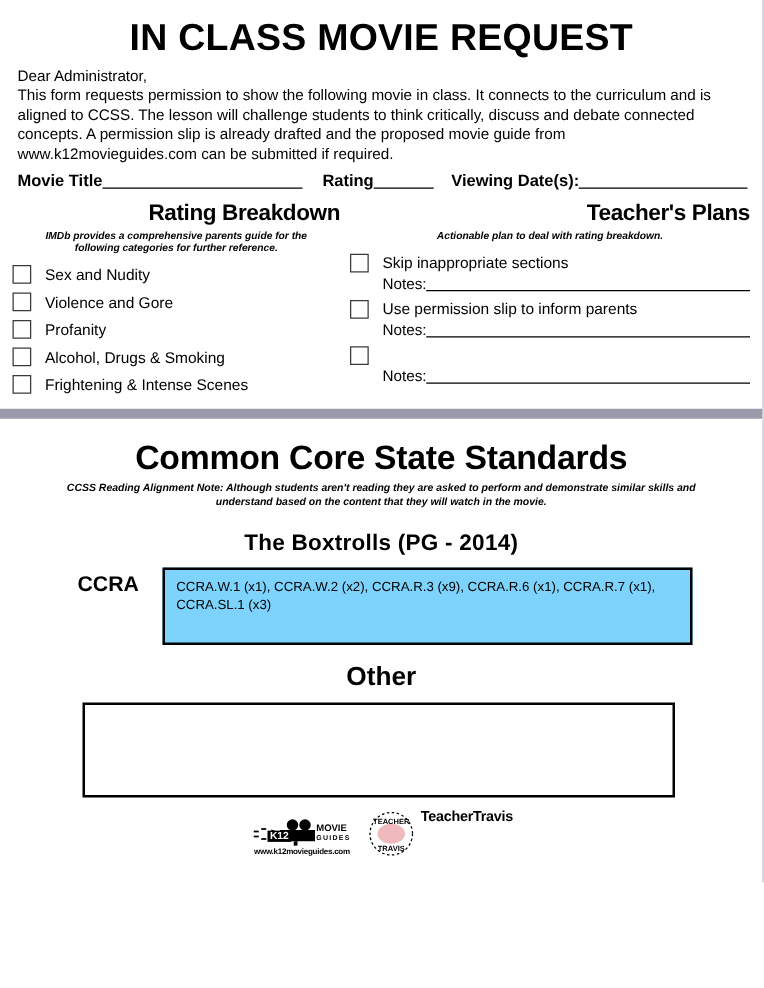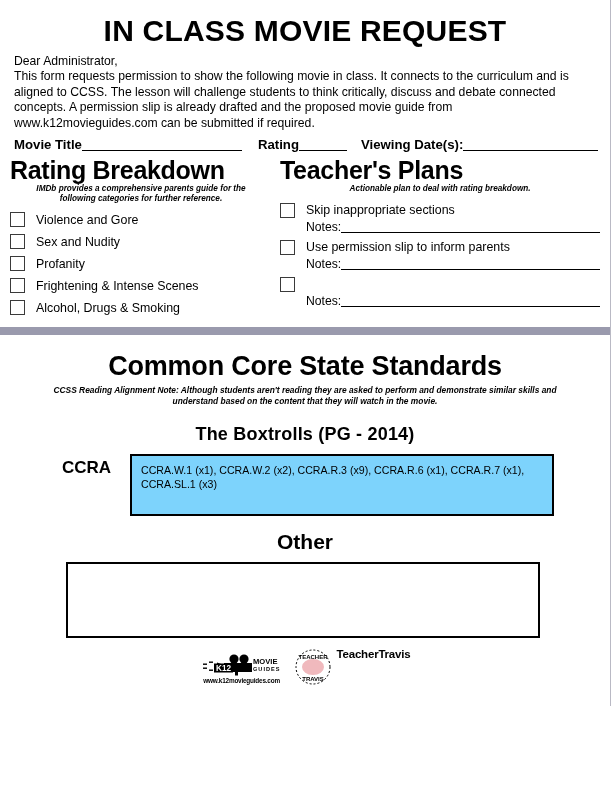--- a/index.html
+++ b/index.html
@@ -63,23 +63,23 @@
   
   .panels {
     display: flex;
     padding: 6px 10px 0 10px;
     align-items: flex-start;
   }
   .panel-left  { flex: 0 0 262px; }
   .panel-right { flex: 1 1 auto; padding-left: 8px; }
 
   .panel-heading {
-    text-align: left;
-    font-weight: bold;
-    font-size: 25px;
+    text-align: right;
+    font-weight: bold;
+    font-size: 18px;
     letter-spacing: -0.3px;
     line-height: 25px;
   }
   .panel-sub {
     text-align: center;
     font-style: italic;
     font-weight: bold;
     font-size: 8.2px;
     line-height: 9.6px;
     padding: 1px 18px 0 18px;
@@ -264,37 +264,37 @@
 
   <div class="panels">
 
     <div class="panel-left">
       <div class="panel-heading">Rating Breakdown</div>
       <div class="panel-sub">IMDb provides a comprehensive parents guide for the following categories for further reference.</div>
 
       <div class="check-list">
         <div class="check-row">
           <span class="checkbox"></span>
+          <span class="check-label">Sex and Nudity</span>
+        </div>
+        <div class="check-row">
+          <span class="checkbox"></span>
           <span class="check-label">Violence and Gore</span>
         </div>
         <div class="check-row">
           <span class="checkbox"></span>
-          <span class="check-label">Sex and Nudity</span>
-        </div>
-        <div class="check-row">
-          <span class="checkbox"></span>
           <span class="check-label">Profanity</span>
         </div>
         <div class="check-row">
           <span class="checkbox"></span>
+          <span class="check-label">Alcohol, Drugs &amp; Smoking</span>
+        </div>
+        <div class="check-row">
+          <span class="checkbox"></span>
           <span class="check-label">Frightening &amp; Intense Scenes</span>
-        </div>
-        <div class="check-row">
-          <span class="checkbox"></span>
-          <span class="check-label">Alcohol, Drugs &amp; Smoking</span>
         </div>
       </div>
     </div>
 
     <div class="panel-right">
       <div class="panel-heading">Teacher's Plans</div>
       <div class="panel-sub wide">Actionable plan to deal with rating breakdown.</div>
 
       <div class="check-list">
 

